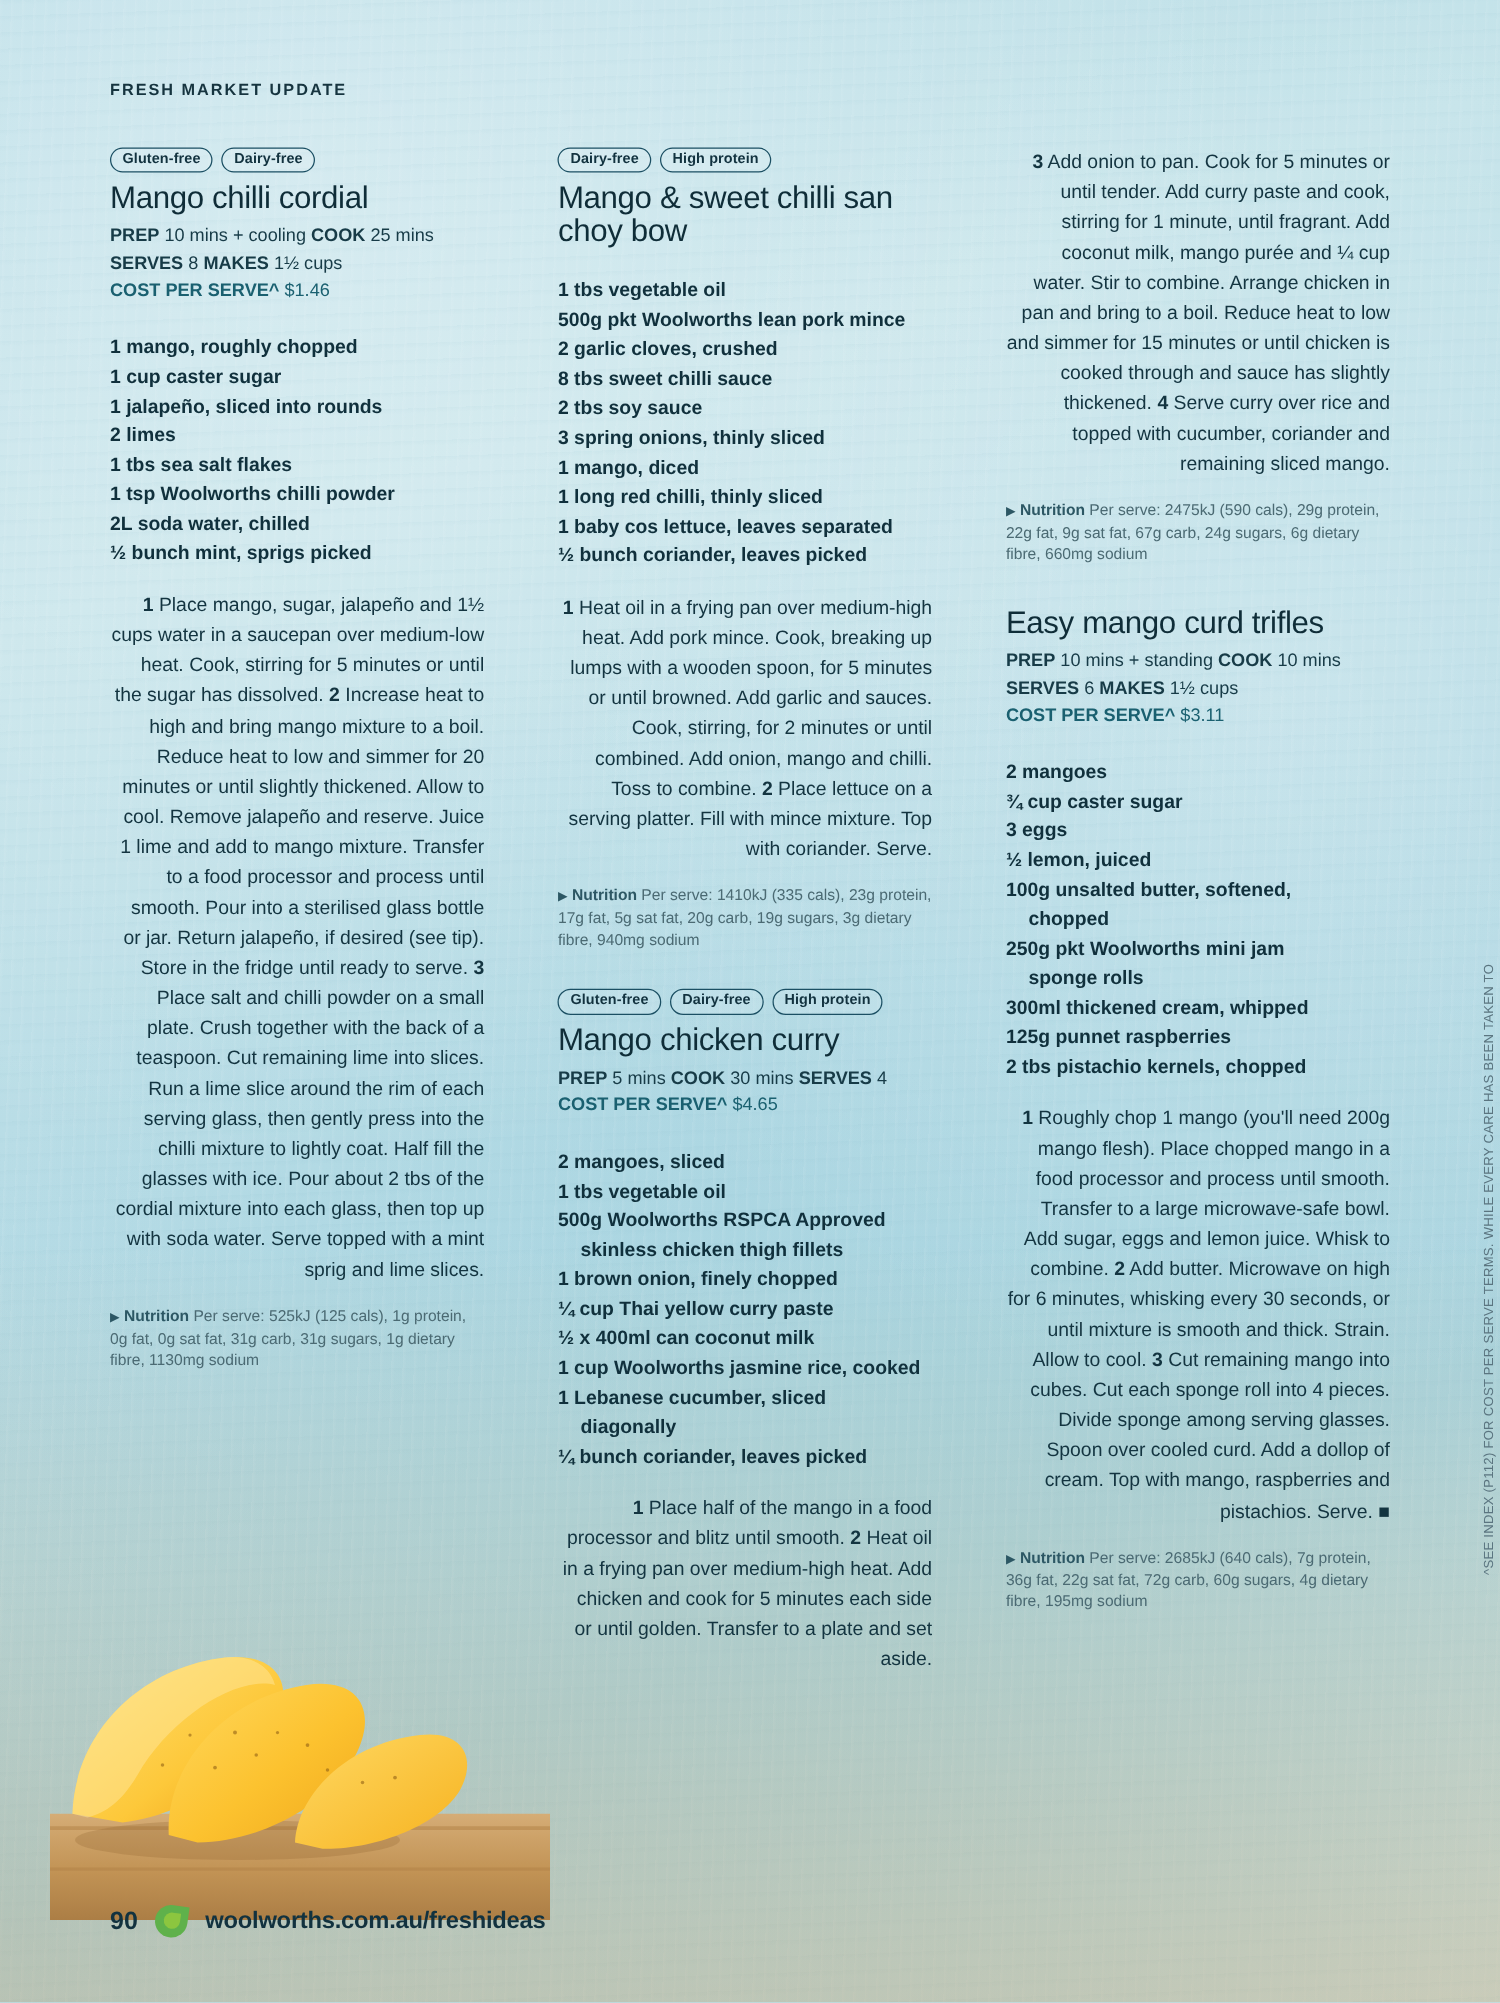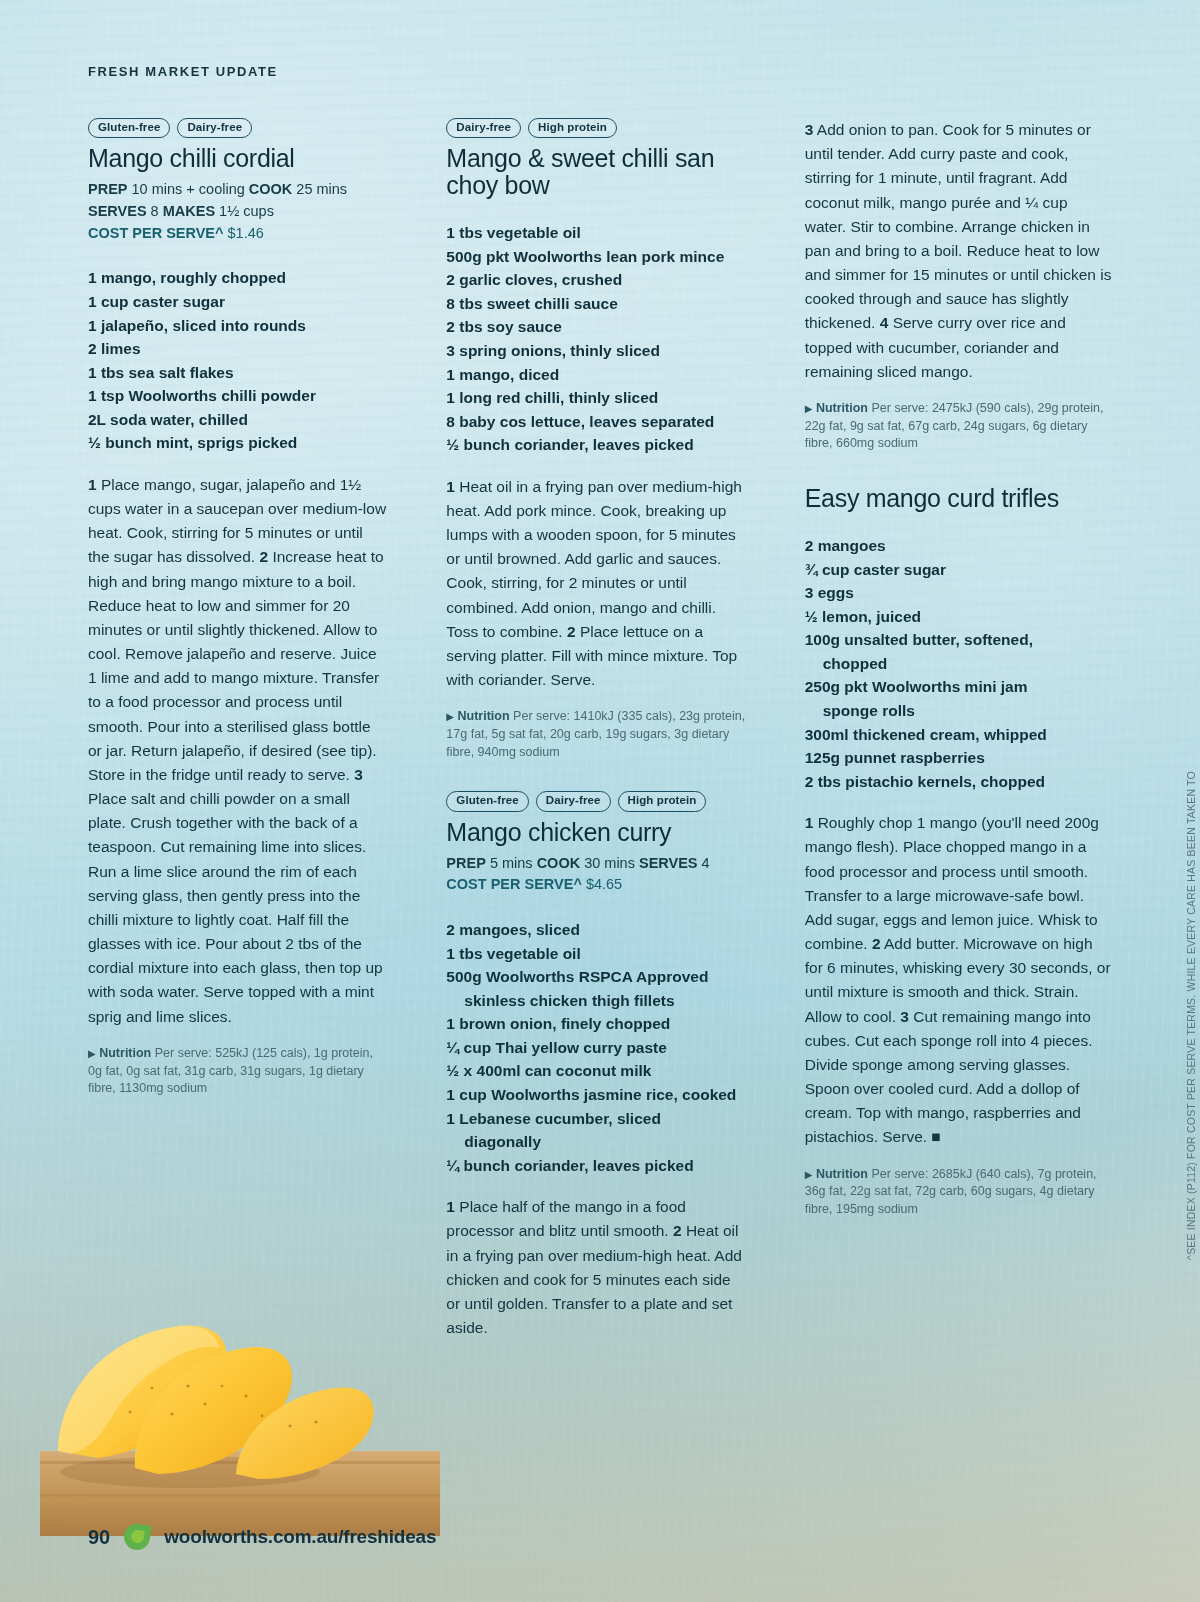--- a/index.html
+++ b/index.html
@@ -113,20 +113,21 @@
     font-weight: bold;
     color: #10303c;
     margin-top: 22px;
     margin-bottom: 18px;
   }
   .ingredients div.indent { padding-left: 18px; }
   .method {
     font-size: 15.5px;
     line-height: 1.56;
     color: #133440;
+    text-align: right;
   }
   .method b { font-weight: bold; }
   .nutrition {
     font-size: 12.5px;
     line-height: 1.42;
     color: #4b6a73;
     margin-top: 16px;
   }
   .nutrition .label {
     font-weight: bold;
@@ -276,21 +277,21 @@
       <h2 class="recipe-title">Mango &amp; sweet chilli san choy bow</h2>
       <div class="ingredients">
         <div>1 tbs vegetable oil</div>
         <div>500g pkt Woolworths lean pork mince</div>
         <div>2 garlic cloves, crushed</div>
         <div>8 tbs sweet chilli sauce</div>
         <div>2 tbs soy sauce</div>
         <div>3 spring onions, thinly sliced</div>
         <div>1 mango, diced</div>
         <div>1 long red chilli, thinly sliced</div>
-        <div>8 baby cos lettuce, leaves separated</div>
+        <div>1 baby cos lettuce, leaves separated</div>
         <div>½ bunch coriander, leaves picked</div>
       </div>
       <div class="method">
         <span><b>1</b><span> Heat oil in a frying pan over medium-high heat. Add pork mince. Cook, breaking up lumps with a wooden spoon, for 5 minutes or until browned. Add garlic and sauces. Cook, stirring, for 2 minutes or until combined. Add onion, mango and chilli. Toss to combine.</span></span>
         <span><b>2</b><span> Place lettuce on a serving platter. Fill with mince mixture. Top with coriander. Serve.</span></span>
       </div>
       <div class="nutrition">
         <span class="arrow">▶</span>
         <span class="label">Nutrition</span><span> Per serve: 1410kJ (335 cals), 23g protein, 17g fat, 5g sat fat, 20g carb, 19g sugars, 3g dietary fibre, 940mg sodium</span>
       </div>
@@ -332,20 +333,25 @@
         <span><b>4</b><span> Serve curry over rice and topped with cucumber, coriander and remaining sliced mango.</span></span>
       </div>
       <div class="nutrition">
         <span class="arrow">▶</span>
         <span class="label">Nutrition</span><span> Per serve: 2475kJ (590 cals), 29g protein, 22g fat, 9g sat fat, 67g carb, 24g sugars, 6g dietary fibre, 660mg sodium</span>
       </div>
 
       <div class="spacer-lg"></div>
 
       <h2 class="recipe-title">Easy mango curd trifles</h2>
+      <div class="meta">
+        <div><b>PREP</b><span> 10 mins + standing </span><b>COOK</b><span> 10 mins</span></div>
+        <div><b>SERVES</b><span> 6 </span><b>MAKES</b><span> 1½ cups</span></div>
+        <div><span class="cost">COST PER SERVE^</span><span class="cost-val"> $3.11</span></div>
+      </div>
       <div class="ingredients">
         <div>2 mangoes</div>
         <div>¾ cup caster sugar</div>
         <div>3 eggs</div>
         <div>½ lemon, juiced</div>
         <div>100g unsalted butter, softened,</div>
         <div class="indent">chopped</div>
         <div>250g pkt Woolworths mini jam</div>
         <div class="indent">sponge rolls</div>
         <div>300ml thickened cream, whipped</div>

